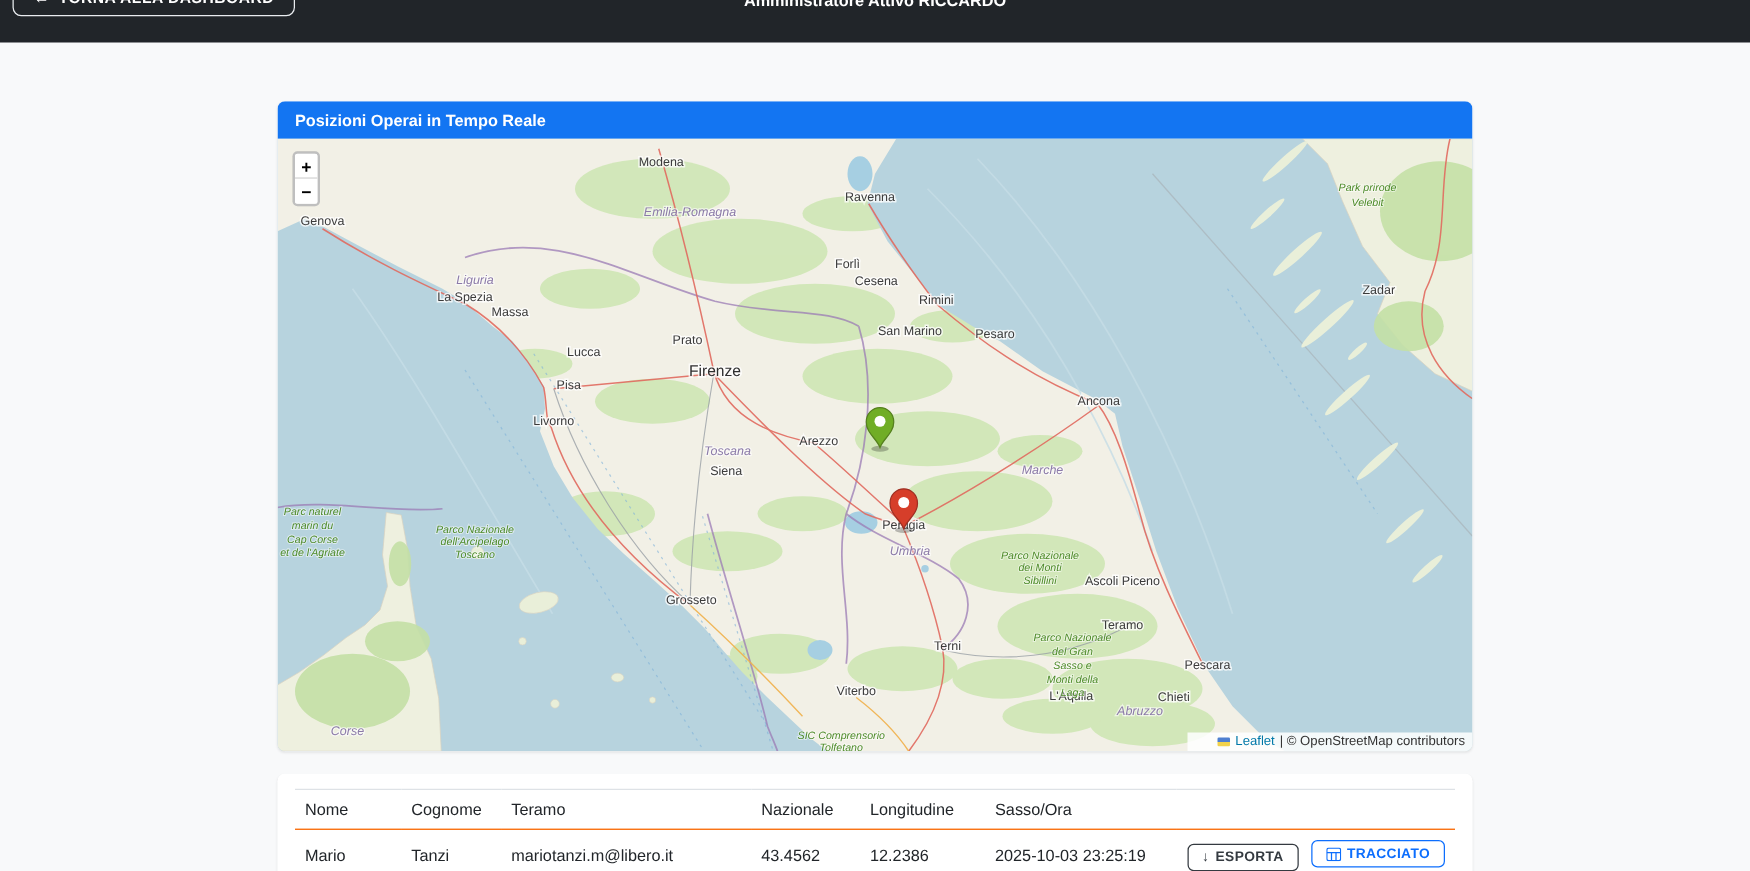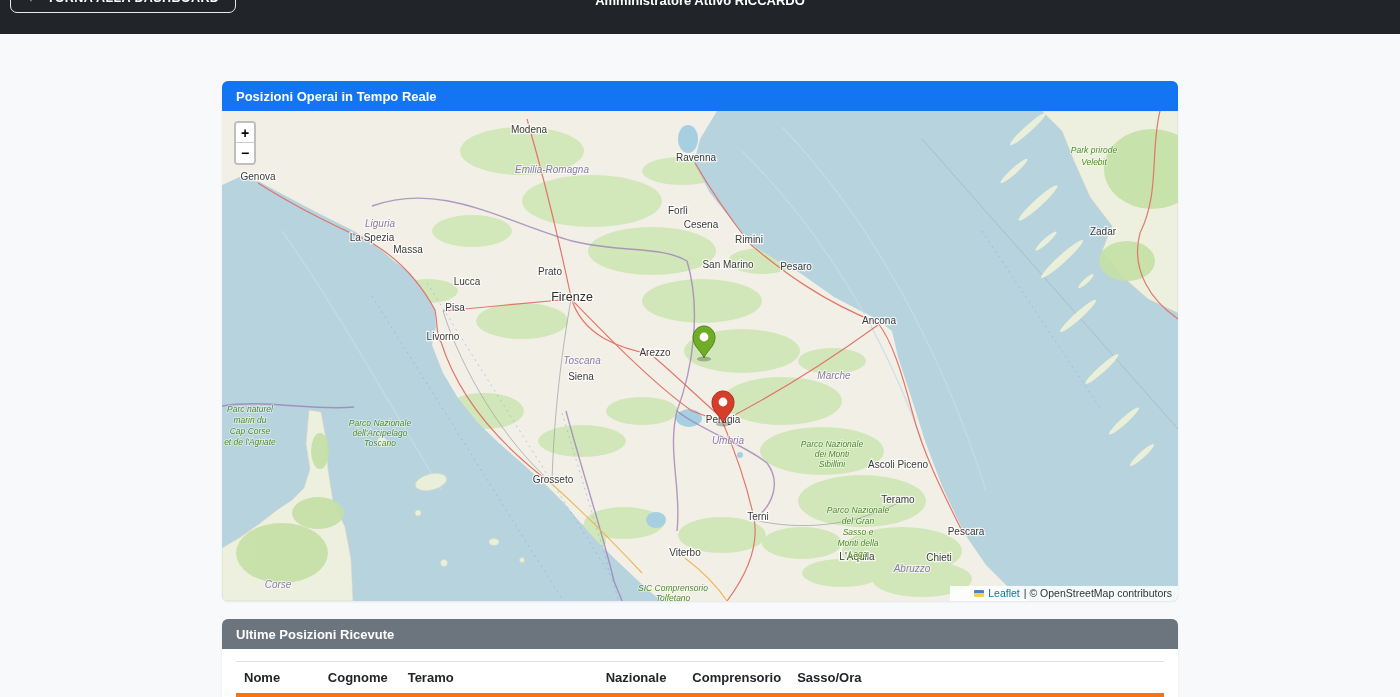--- a/index.html
+++ b/index.html
@@ -37,22 +37,22 @@
   .zoom-btn:first-child { border-bottom:1px solid #ccc; }
   .attribution { position:absolute; right:0; bottom:0; z-index:5; background:rgba(255,255,255,.85);
                  padding:1px 6px 2px 24px; font-size:10.5px; color:#333; display:flex; align-items:center; gap:4px; }
   .attribution a { color:#0078a8; text-decoration:none; }
   .ua-flag { display:inline-block; width:10px; height:7px;
              background:linear-gradient(#4f7fd0 50%, #f2d24b 50%); border-radius:1px; }
 
   
   .card-body { padding:12px 14px 0 14px; background:#fff; }
   table { width:100%; border-collapse:collapse; font-size:13px; color:#212529; }
-  thead th { text-align:left; font-weight:700; padding:8px 8px; border-top:1px solid #dee2e6;
-             border-bottom:7px solid #f97316; white-space:nowrap; }
+  thead th { text-align:left; font-weight:400; padding:8px 8px; border-top:1px solid #dee2e6;
+             border-bottom:1px solid #f97316; white-space:nowrap; }
   tbody td { padding:8px 8px; white-space:nowrap; vertical-align:middle; }
   th.c-nome{width:85px} th.c-cognome{width:80px} th.c-email{width:200px}
   th.c-lat{width:87px} th.c-lon{width:100px} th.c-data{width:153px}
   .actions-cell { text-align:right; }
   .btn-sm { display:inline-flex; align-items:center; gap:5px; padding:4px 11px; border-radius:5px;
             font-size:11px; font-weight:700; background:#fff; cursor:pointer; letter-spacing:.3px; }
   .btn-outline-dark { border:1px solid #343a40; color:#343a40; }
   .btn-outline-primary { border:1px solid #0d6efd; color:#0d6efd; margin-left:6px; }
   .btn-icon { font-size:11px; line-height:1; }
 </style>
@@ -276,32 +276,29 @@
 
       <div class="attribution">
         <span class="ua-flag"></span>
         <a href="#">Leaflet</a>
         <span>| © OpenStreetMap contributors</span>
       </div>
     </div>
   </div>
 
   <div class="card">
-    <div class="card-header secondary">
-      <span>Ultime Posizioni Ricevute</span>
-    </div>
     <div class="card-body">
       <table>
         <thead>
           <tr>
             <th class="c-nome">Nome</th>
             <th class="c-cognome">Cognome</th>
             <th class="c-email">Teramo</th>
             <th class="c-lat">Nazionale</th>
-            <th class="c-lon">Comprensorio</th>
+            <th class="c-lon">Longitudine</th>
             <th class="c-data">Sasso/Ora</th>
             <th class="c-actions"></th>
           </tr>
         </thead>
         <tbody>
           <tr>
             <td>Mario</td>
             <td>Tanzi</td>
             <td>mariotanzi.m@libero.it</td>
             <td>43.4562</td>

